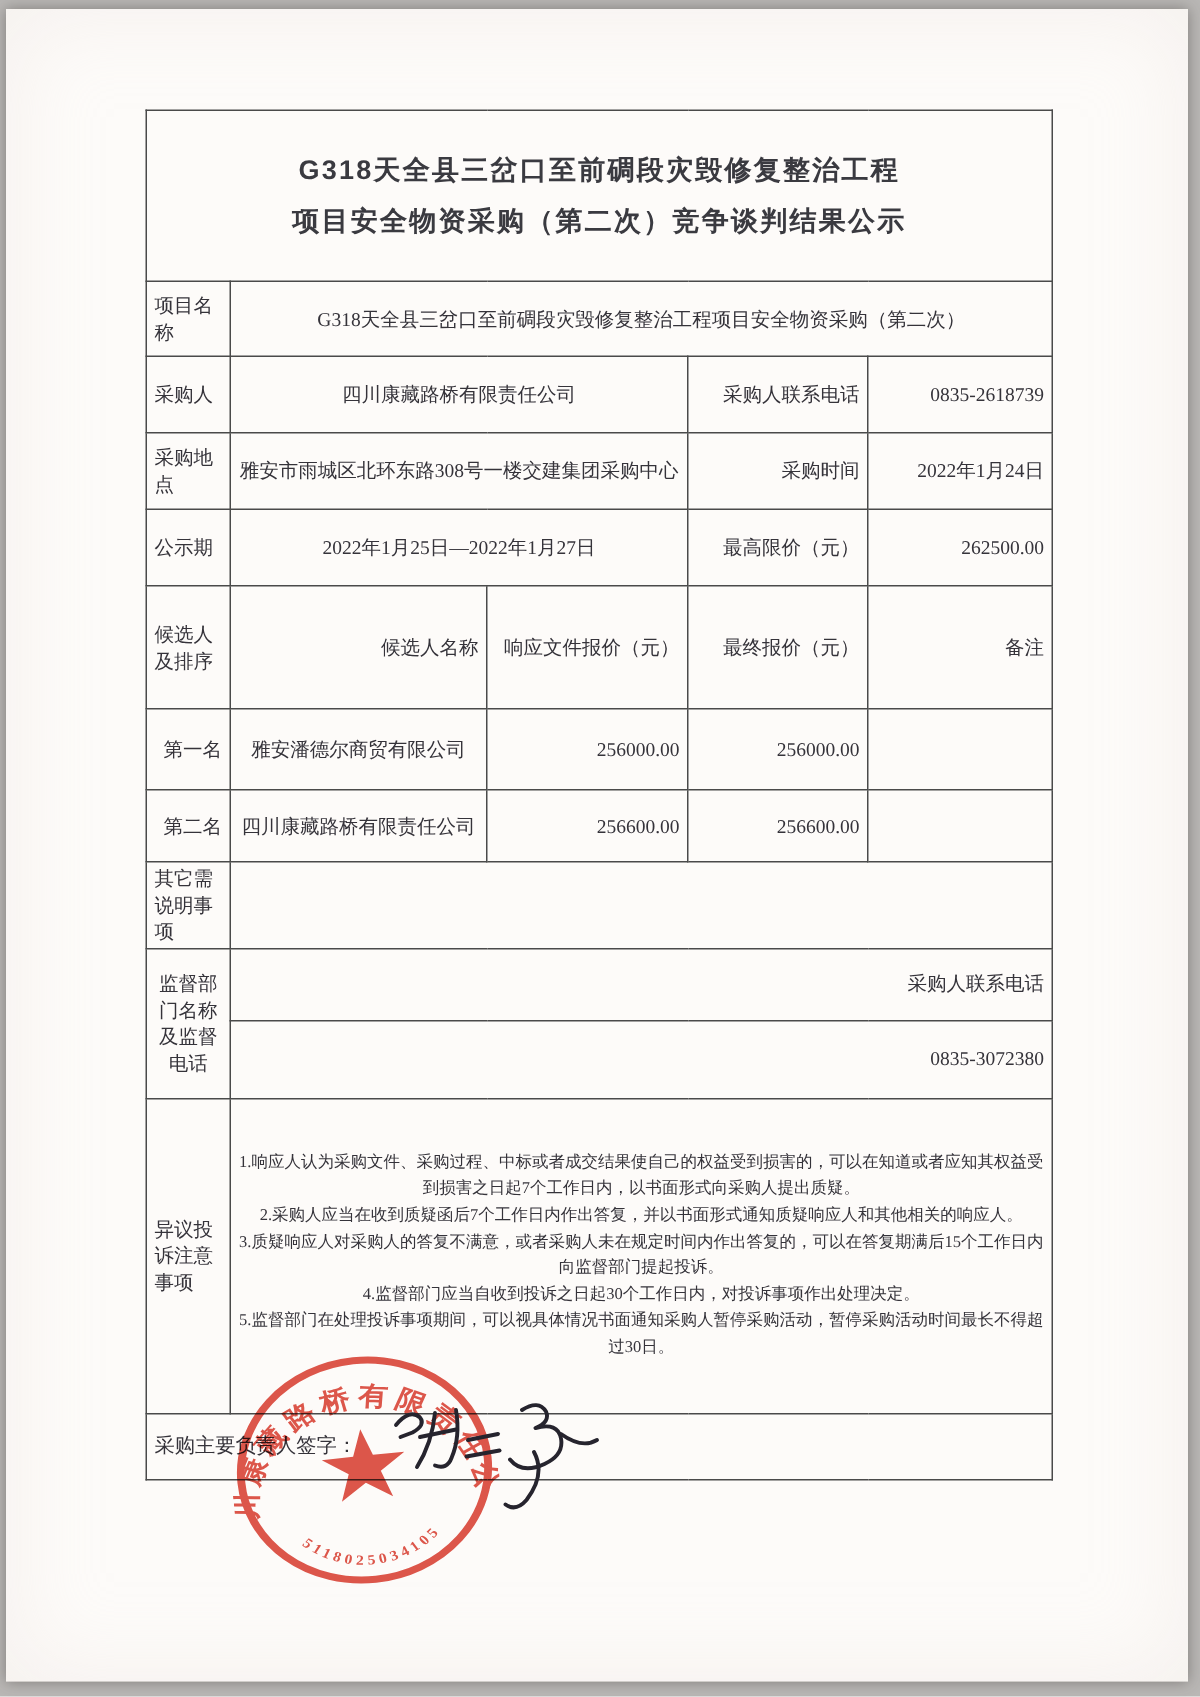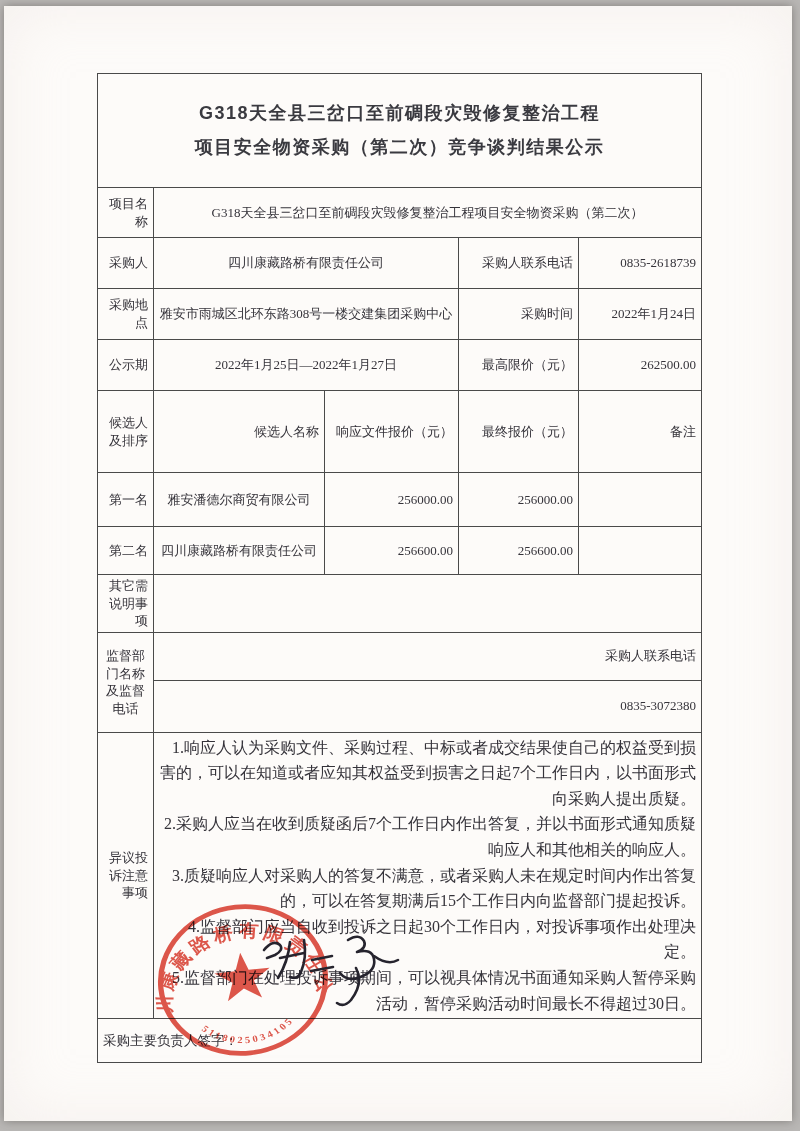--- a/index.html
+++ b/index.html
@@ -25,39 +25,39 @@
     padding:2px 5px;
     line-height:1.35;
     word-break:break-all;
     margin-left:11px;
   }
   .title-cell{text-align:center;vertical-align:middle;border-bottom:1.6px solid #4a4a4a;}
   .title-cell div{
     font-family:"Liberation Sans","DejaVu Sans",sans-serif;
     font-weight:700;font-size:18px;letter-spacing:1.5px;line-height:1.85;color:#3a3a40;
   }
-  td.lab{text-align:right;padding-left:5px;}
+  td.lab{text-align:left;padding-left:5px;}
   td.cen{text-align:right;}
   td.val{text-align:center;padding-left:7px;}
   td.suplab{text-align:center;}
   tr.h-title{height:114px;}
   tr.h-r1{height:50px;}
   tr.h-r2{height:51px;}
   tr.h-r3{height:51px;}
   tr.h-r4{height:51px;}
   tr.h-head{height:82px;}
   tr.h-c1{height:54px;}
   tr.h-c2{height:48px;}
   tr.h-other{height:49px;}
   tr.h-sup1{height:48px;font-family:Liberation Serif, serif;}
   tr.h-sup2{height:52px;}
   tr.h-notice{height:210px;}
   tr.h-sign{height:44px;}
   td.notice{vertical-align:middle;padding:6px 6px 6px 6px;}
-  td.notice div{font-size:16px;line-height:1.6;text-align:right;word-break:break-all;}
+  td.notice div{font-size:11px;line-height:1.6;text-align:center;word-break:break-all;}
   td.sign-cell{text-align:left;padding-left:6px;font-size:13.5px;}
   .sig-svg{position:absolute;left:252px;top:922px;z-index:6;}
   .stamp-svg{position:absolute;left:150px;top:895px;z-index:5;opacity:.85;mix-blend-mode:multiply;transform:rotate(-6deg);}
 </style>
 </head>
 <body>
 
 <div class="paper">
 
   <table class="doc">

